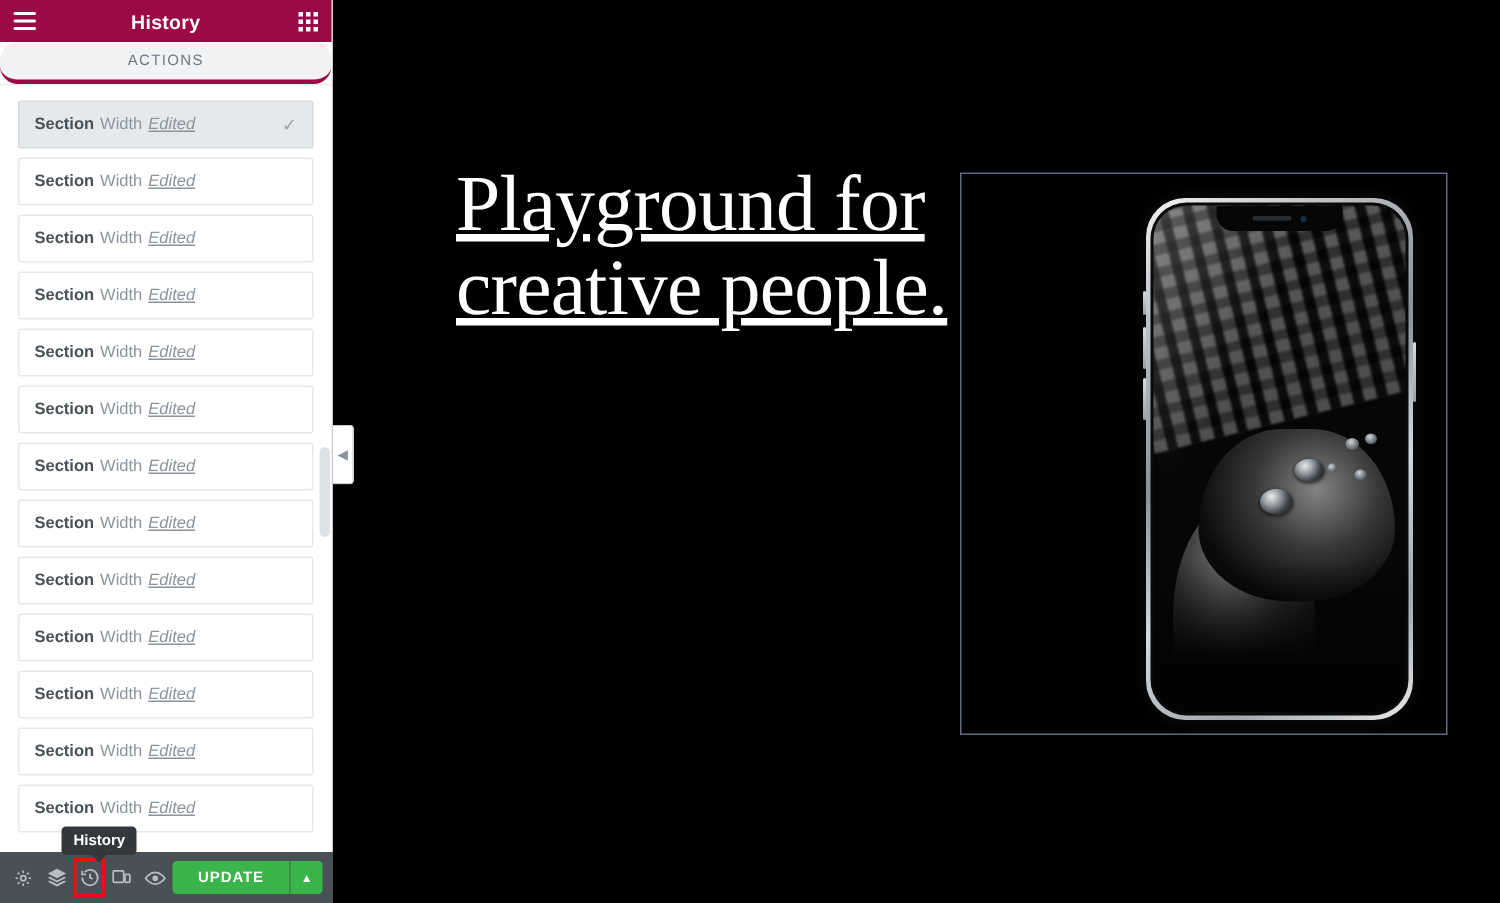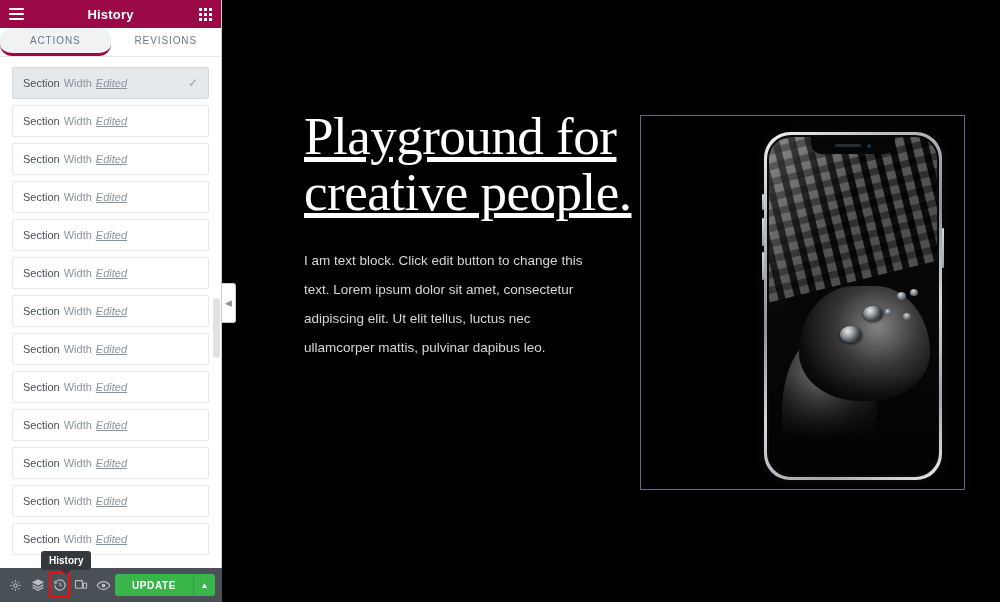--- a/index.html
+++ b/index.html
@@ -72,21 +72,21 @@
     height: 32px; margin-bottom: 6px;
     border: 1px solid #e6e9ec; border-radius: 2px;
     background: #fff;
     display: flex; align-items: center;
     padding: 0 10px;
     font-size: 11px; color: #6d7882;
     cursor: pointer;
     position: relative;
   }
   .hist-item.active { background: #e6e9ec; border-color: #d5d8dc; }
-  .hist-item .w-type { font-weight: normal; color: #495157; margin-right: 4px; }
+  .hist-item .w-type { font-weight: bold; color: #495157; margin-right: 4px; }
   .hist-item .w-prop { color: #8b949c; margin-right: 4px; }
   .hist-item .w-act { font-style: italic; text-decoration: underline; color: #8b949c; }
   .hist-item .tick {
     position: absolute; right: 10px; top: 50%; transform: translateY(-50%);
     color: #9ba2a8; font-size: 12px; line-height: 1;
   }
   
   #panel-handle {
     position: absolute; left: 222px; top: 283px;
     width: 14px; height: 40px;
@@ -326,21 +326,20 @@
             <i></i>
             <i></i>
             <i></i>
             <i></i>
         </span>
       </div>
     </div>
 
     <div id="panel-tabs">
       <div class="tab active">ACTIONS</div>
-      <div class="tab">REVISIONS</div>
     </div>
 
     <div id="panel-body">
 
     <div class="hist-item active">
           <span class="w-type">Section</span>
           <span class="w-prop">Width</span>
           <span class="w-act">Edited</span>
           <span class="tick">✓</span>
         </div>
@@ -463,21 +462,20 @@
       </div>
     </div>
   </div>
 
   <div id="canvas">
 
     <div id="content-row">
 
       <div id="col-text">
         <h1 id="hero-title">Playground for creative people.</h1>
-        <p id="hero-text">I am text block. Click edit button to change this text. Lorem ipsum dolor sit amet, consectetur adipiscing elit. Ut elit tellus, luctus nec ullamcorper mattis, pulvinar dapibus leo.</p>
       </div>
 
       <div id="col-phone"></div>
     </div>
 
     <div id="inner-sel"></div>
 
     <div id="phone">
       <div id="phone-inner">
         <div id="phone-screen">

